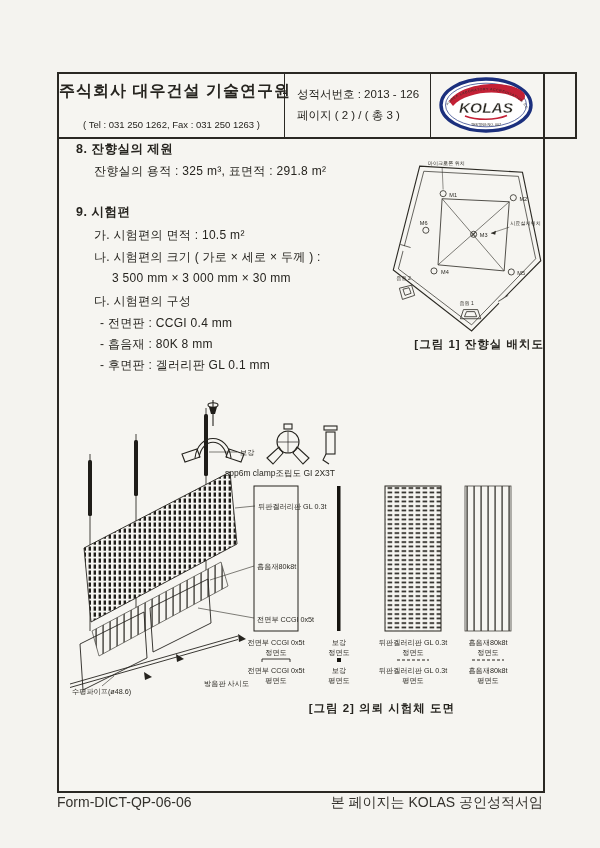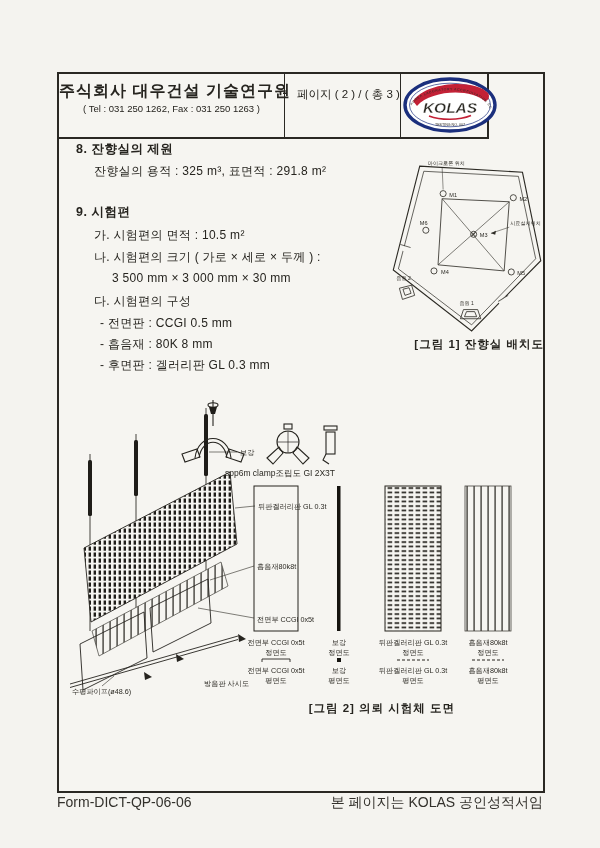--- a/index.html
+++ b/index.html
@@ -7,47 +7,48 @@
     width:600px;height:848px;position:relative;overflow:hidden;
     background:#f4f3ef;
     font-family:"Liberation Sans","DejaVu Sans",sans-serif;
     color:#26241f;
   }
   .abs{position:absolute;}
   .frame{
     left:57px;top:72px;width:484px;height:717px;
     border:2px solid #2a2823;background:#f6f5f1;
   }
-  .hdr-row{left:57px;top:72px;width:432px;height:67px;border:2px solid #2a2823;box-sizing:border-box;display:flex;}
+  .hdr-row{left:57px;top:72px;width:520px;height:67px;border:2px solid #2a2823;box-sizing:border-box;display:flex;}
   .hdr-cell{box-sizing:border-box;height:100%;}
   .hdr-c1{width:226px;border-right:1.5px solid #2a2823;text-align:center;padding-top:7px;}
   .hdr-c2{width:146px;border-right:1.5px solid #2a2823;padding:10px 0 0 12px;}
   .hdr-c3{width:110px;display:flex;align-items:center;justify-content:center;}
   .company{font-size:16px;font-weight:bold;letter-spacing:1px;white-space:nowrap;}
   .addr{font-size:9.5px;margin-top:4px;white-space:nowrap;}
-  .contact{font-size:9.5px;margin-top:1px;white-space:nowrap;}
+  .contact{font-size:9.5px;margin-top:17px;white-space:nowrap;}
   .hdr-line{font-size:11.5px;line-height:21px;white-space:nowrap;}
   .sec-title{font-size:12.5px;font-weight:bold;letter-spacing:0.5px;white-space:nowrap;text-align:center;}
   .sec-body{font-size:12px;letter-spacing:0.3px;white-space:nowrap;}
   .fig-caption{font-size:11.5px;font-weight:bold;letter-spacing:1px;text-align:right;white-space:nowrap;}
   .footer-text{font-size:14px;color:#33312c;white-space:nowrap;}
   svg text{font-family:"Liberation Sans","DejaVu Sans",sans-serif;fill:#2c2a24;}
   .t55{font-size:5.5px;} .t5{font-size:5px;} .t7{font-size:7.2px;} .t8{font-size:8.5px;}
 </style>
 </head>
 <body>
 
 <div class="abs frame"></div>
 
 <div class="abs hdr-row">
   <div class="hdr-cell hdr-c1">
     <div class="company">주식회사 대우건설 기술연구원</div>
     <div class="contact">( Tel : 031 250 1262, Fax : 031 250 1263 )</div>
   </div>
   <div class="hdr-cell hdr-c2">
+    <div class="hdr-line">성적서번호 : 2013 - 126</div>
     <div class="hdr-line">페이지 ( 2 ) / ( 총 3 )</div>
   </div>
   <div class="hdr-cell hdr-c3">
     <svg width="98" height="60" viewBox="0 0 98 60">
       <defs>
         <path id="arcTop" d="M9,33 A41,24 0 0 1 89,33" fill="none"></path>
       </defs>
       <ellipse cx="49" cy="29" rx="45" ry="26" fill="#ffffff" stroke="#1b2f7d" stroke-width="3.4"></ellipse>
       <ellipse cx="49" cy="29" rx="40.5" ry="21.8" fill="none" stroke="#1b2f7d" stroke-width="0.7"></ellipse>
       <path d="M12,25 C26,5 74,3 87,17 C89,20 88,24 84,25.5 C70,12 30,14 16,30 Z" fill="#c32136"></path>
@@ -62,23 +63,23 @@
 </div>
 
 <div class="abs sec-title" style="left:76px;top:141px;">8.  잔향실의 제원</div>
 <div class="abs sec-body" style="left:94px;top:163px;">잔향실의 용적 : 325 m³,  표면적 : 291.8 m²</div>
 
 <div class="abs sec-title" style="left:76px;top:204px;">9.  시험편</div>
 <div class="abs sec-body" style="left:94px;top:227px;">가.  시험편의 면적 : 10.5 m²</div>
 <div class="abs sec-body" style="left:94px;top:249px;">나.  시험편의 크기 ( 가로 × 세로 × 두께 ) :</div>
 <div class="abs sec-body" style="left:112px;top:271px;text-align:right;">3 500 mm × 3 000 mm ×  30 mm</div>
 <div class="abs sec-body" style="left:94px;top:293px;">다.  시험편의 구성</div>
-<div class="abs sec-body" style="left:100px;top:315px;">-  전면판 : CCGI 0.5 mm</div>
+<div class="abs sec-body" style="left:100px;top:315px;">-  전면판 : CCGI 0.4 mm</div>
 <div class="abs sec-body" style="left:100px;top:336px;">-  흡음재 : 80K 8 mm</div>
-<div class="abs sec-body" style="left:100px;top:357px;">-  후면판 : 겔러리판 GL 0.3 mm</div>
+<div class="abs sec-body" style="left:100px;top:357px;">-  후면판 : 겔러리판 GL 0.1 mm</div>
 
 <svg class="abs" style="left:386px;top:156px;" width="158" height="178" viewBox="0 0 155 175">
 
   <polygon points="33,10 134,16 152,103 84,172 7,112" fill="none" stroke="#2c2a24" stroke-width="1.1"></polygon>
   <polygon points="37,15 130,20 147,101 84,166 12,111" fill="none" stroke="#2c2a24" stroke-width="0.7"></polygon>
 
   <line x1="15" y1="90" x2="23" y2="93" stroke="#f6f5f1" stroke-width="5"></line>
   <line x1="14" y1="87" x2="24" y2="90" stroke="#2c2a24" stroke-width="0.7"></line>
   <line x1="112" y1="146" x2="119" y2="140" stroke="#f6f5f1" stroke-width="5"></line>
   <line x1="110" y1="143" x2="120" y2="137" stroke="#2c2a24" stroke-width="0.7"></line>

